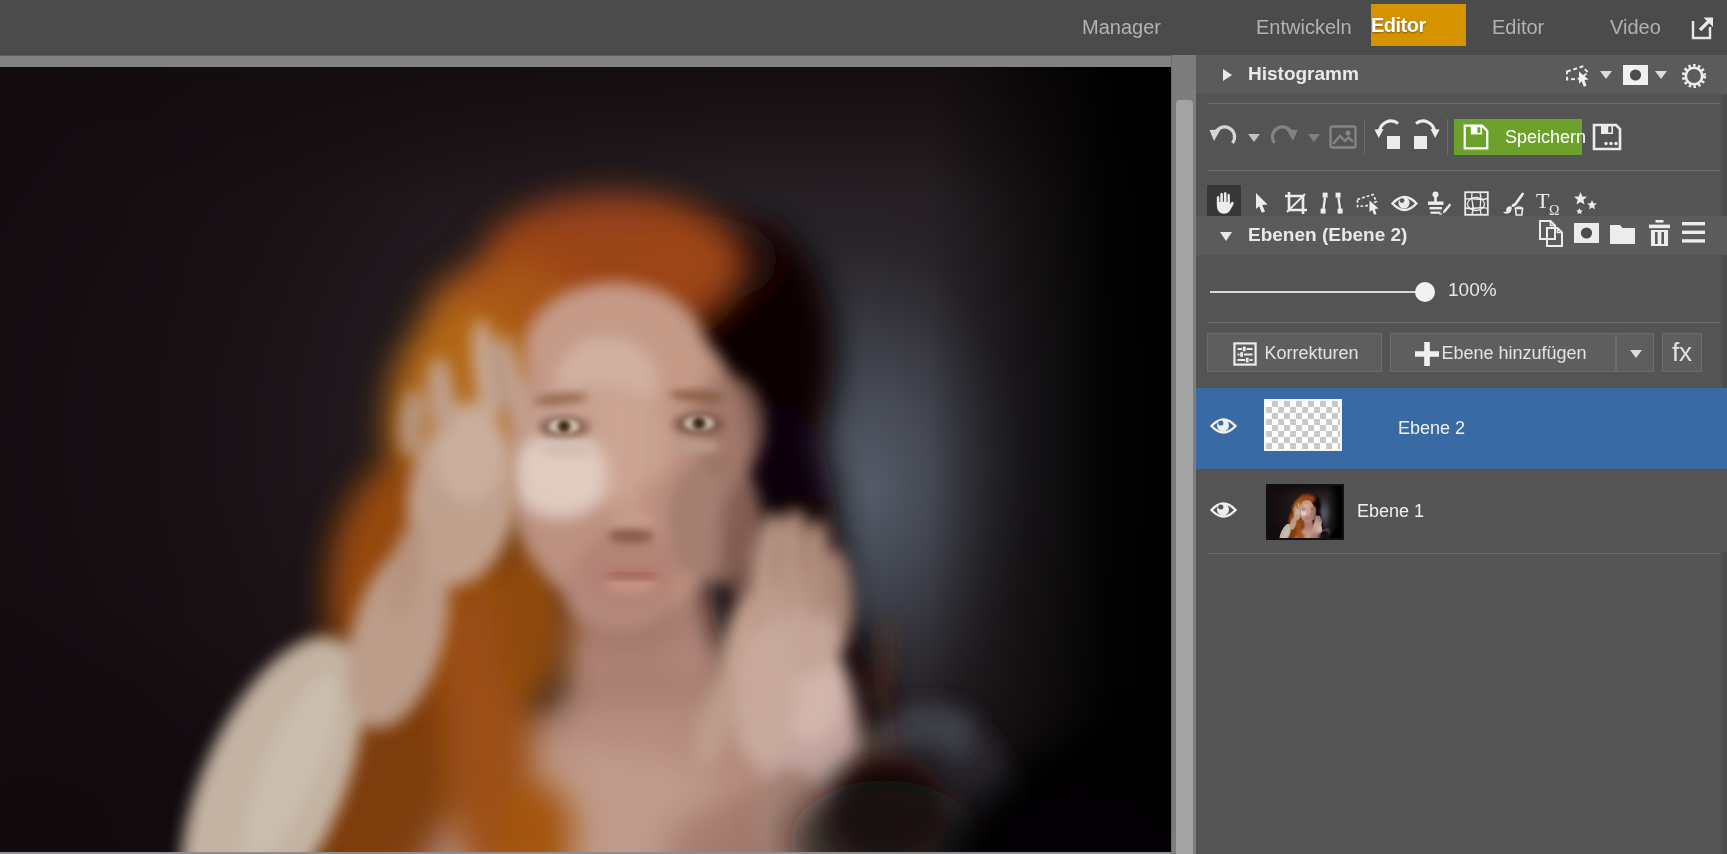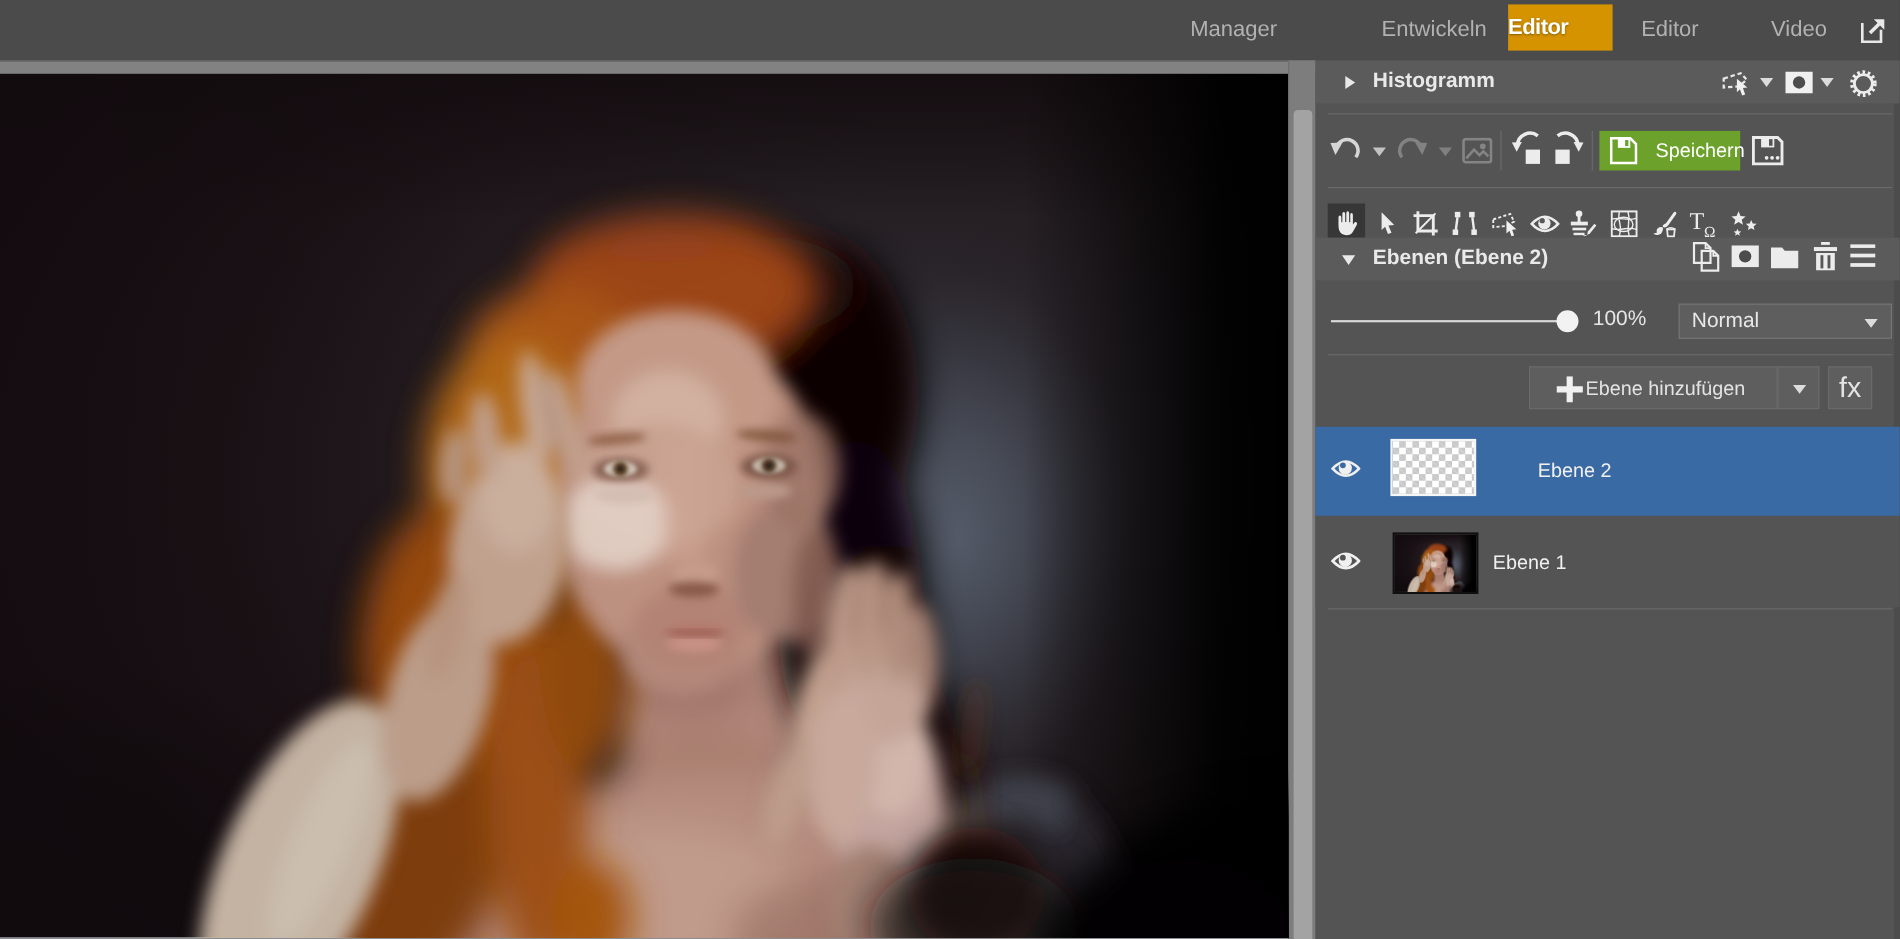--- a/index.html
+++ b/index.html
@@ -393,26 +393,33 @@
     <svg class="abs" style="left:486px;top:6px;" width="23" height="21" viewBox="0 0 23 21">
       <rect y="0" width="23" height="3.4" fill="#ececec"></rect>
           <rect y="8.6" width="23" height="3.4" fill="#ececec"></rect>
           <rect y="17.2" width="23" height="3.4" fill="#ececec"></rect>
     </svg>
   </div>
 
   <div id="slider-track"></div>
   <div id="slider-knob"></div>
   <div id="pct">100%</div>
-  <div id="normalbox">
-        <span>Normal</span>
-        <div class="tri-dd" style="right:12px; top:13px;"></div>
-      </div>
   <div class="sep" style="top:267px;"></div>
 
+  <div class="btn" id="btn-korr" style="left:11px; top:278px; width:175px; height:39px; line-height:39px;">
+    <svg class="abs" style="left:25px;top:8px;" width="24" height="24" viewBox="0 0 24 24">
+      <rect x="1.4" y="1.4" width="21.2" height="21.2" fill="none" stroke="#ececec" stroke-width="2.2"></rect>
+      <path d="M4.5 7 L9 7 M13.5 7 L19.5 7" stroke="#ececec" stroke-width="1.8"></path>
+          <rect x="9.8" y="4.6" width="2.8" height="4.6" fill="#ececec"></rect>
+      <path d="M4.5 12.5 L6.5 12.5 M11 12.5 L19.5 12.5" stroke="#ececec" stroke-width="1.8"></path>
+          <rect x="7.2" y="10.2" width="2.8" height="4.6" fill="#ececec"></rect>
+      <path d="M4.5 18 L12 18 M16.5 18 L19.5 18" stroke="#ececec" stroke-width="1.8"></path>
+          <rect x="12.8" y="15.8" width="2.8" height="4.6" fill="#ececec"></rect>
+    </svg>
+    <span style="margin-left:34px;">Korrekturen</span></div>
   <div class="btn" id="btn-add" style="left:194px; top:278px; width:226px; height:39px; line-height:39px;">
     <svg class="abs" style="left:24px;top:8px;" width="24" height="24" viewBox="0 0 24 24">
       <path d="M9.2 0 L14.8 0 L14.8 9.2 L24 9.2 L24 14.8 L14.8 14.8 L14.8 24 L9.2 24 L9.2 14.8 L0 14.8 L0 9.2 L9.2 9.2 Z" fill="#f0f0f0"></path>
     </svg>
     <span style="margin-left:22px;">Ebene hinzufügen</span></div>
   <div class="btn" id="btn-dd" style="left:420px; top:278px; width:38px; height:39px;">
         <div class="tri-dd" style="left:13px; top:16px;"></div>
       </div>
   <div class="btn" id="btn-fx" style="left:466px; top:278px; width:40px; height:39px; line-height:37px; font-size:26px;">fx</div>
 

